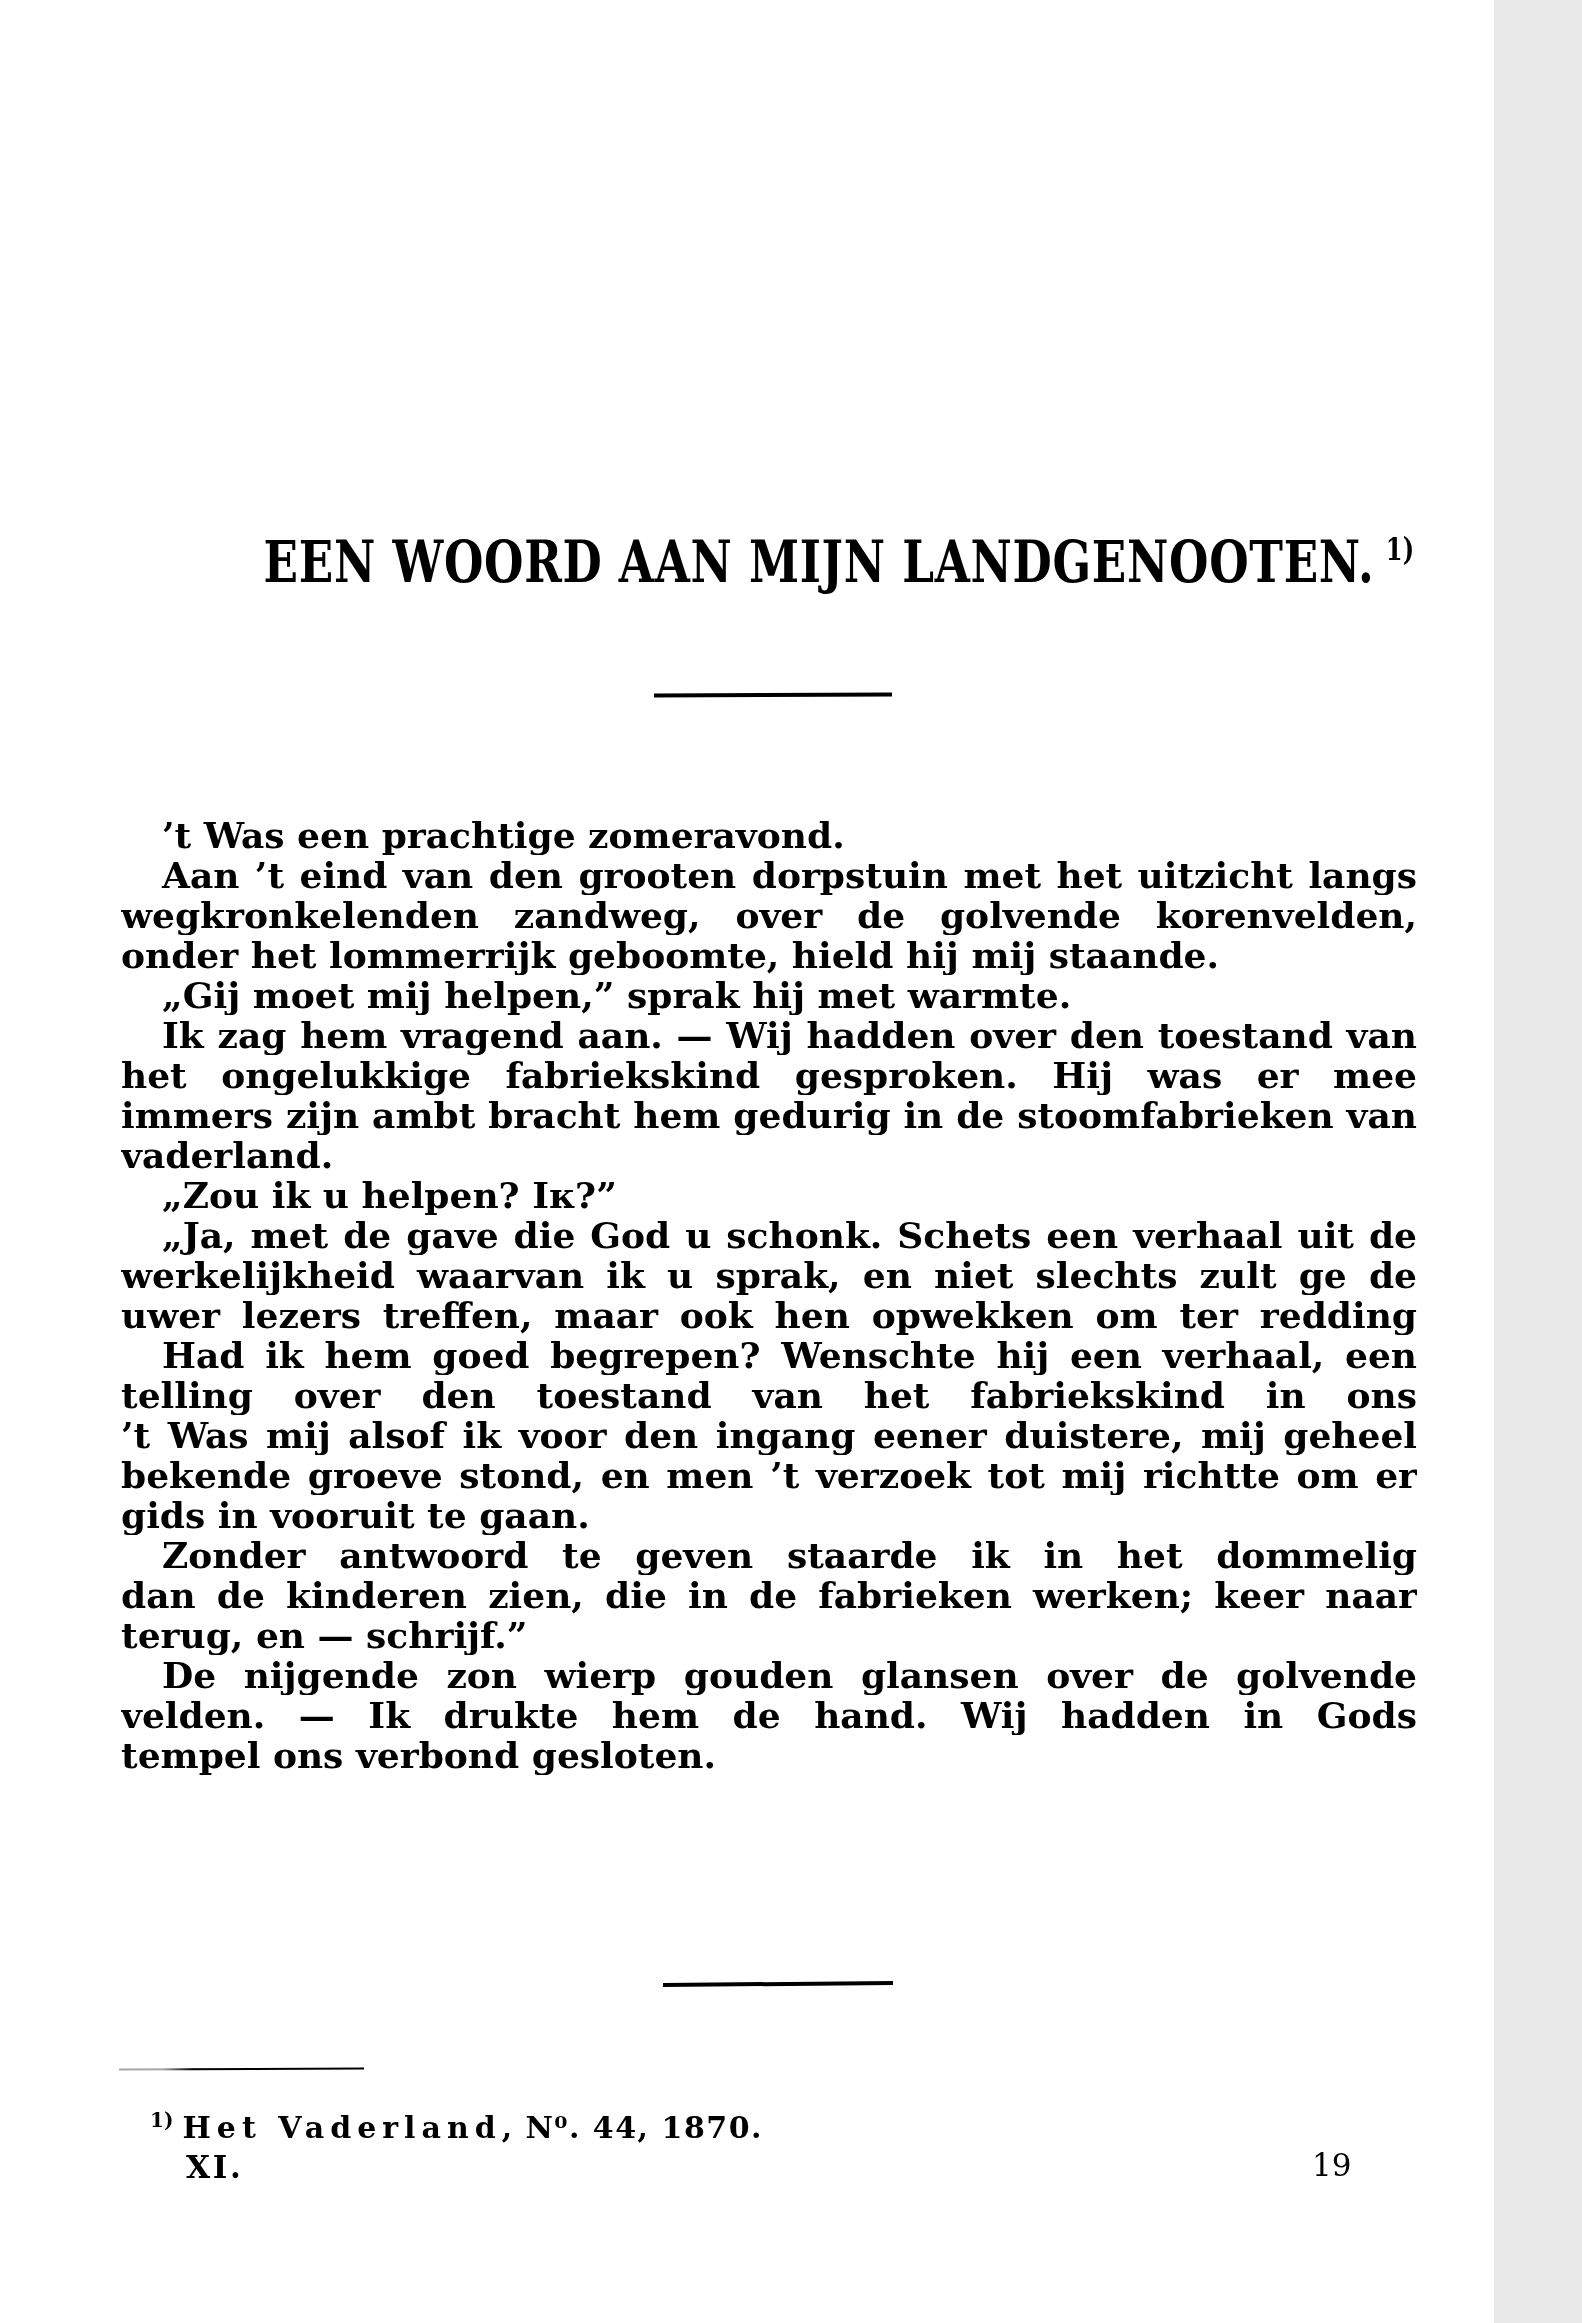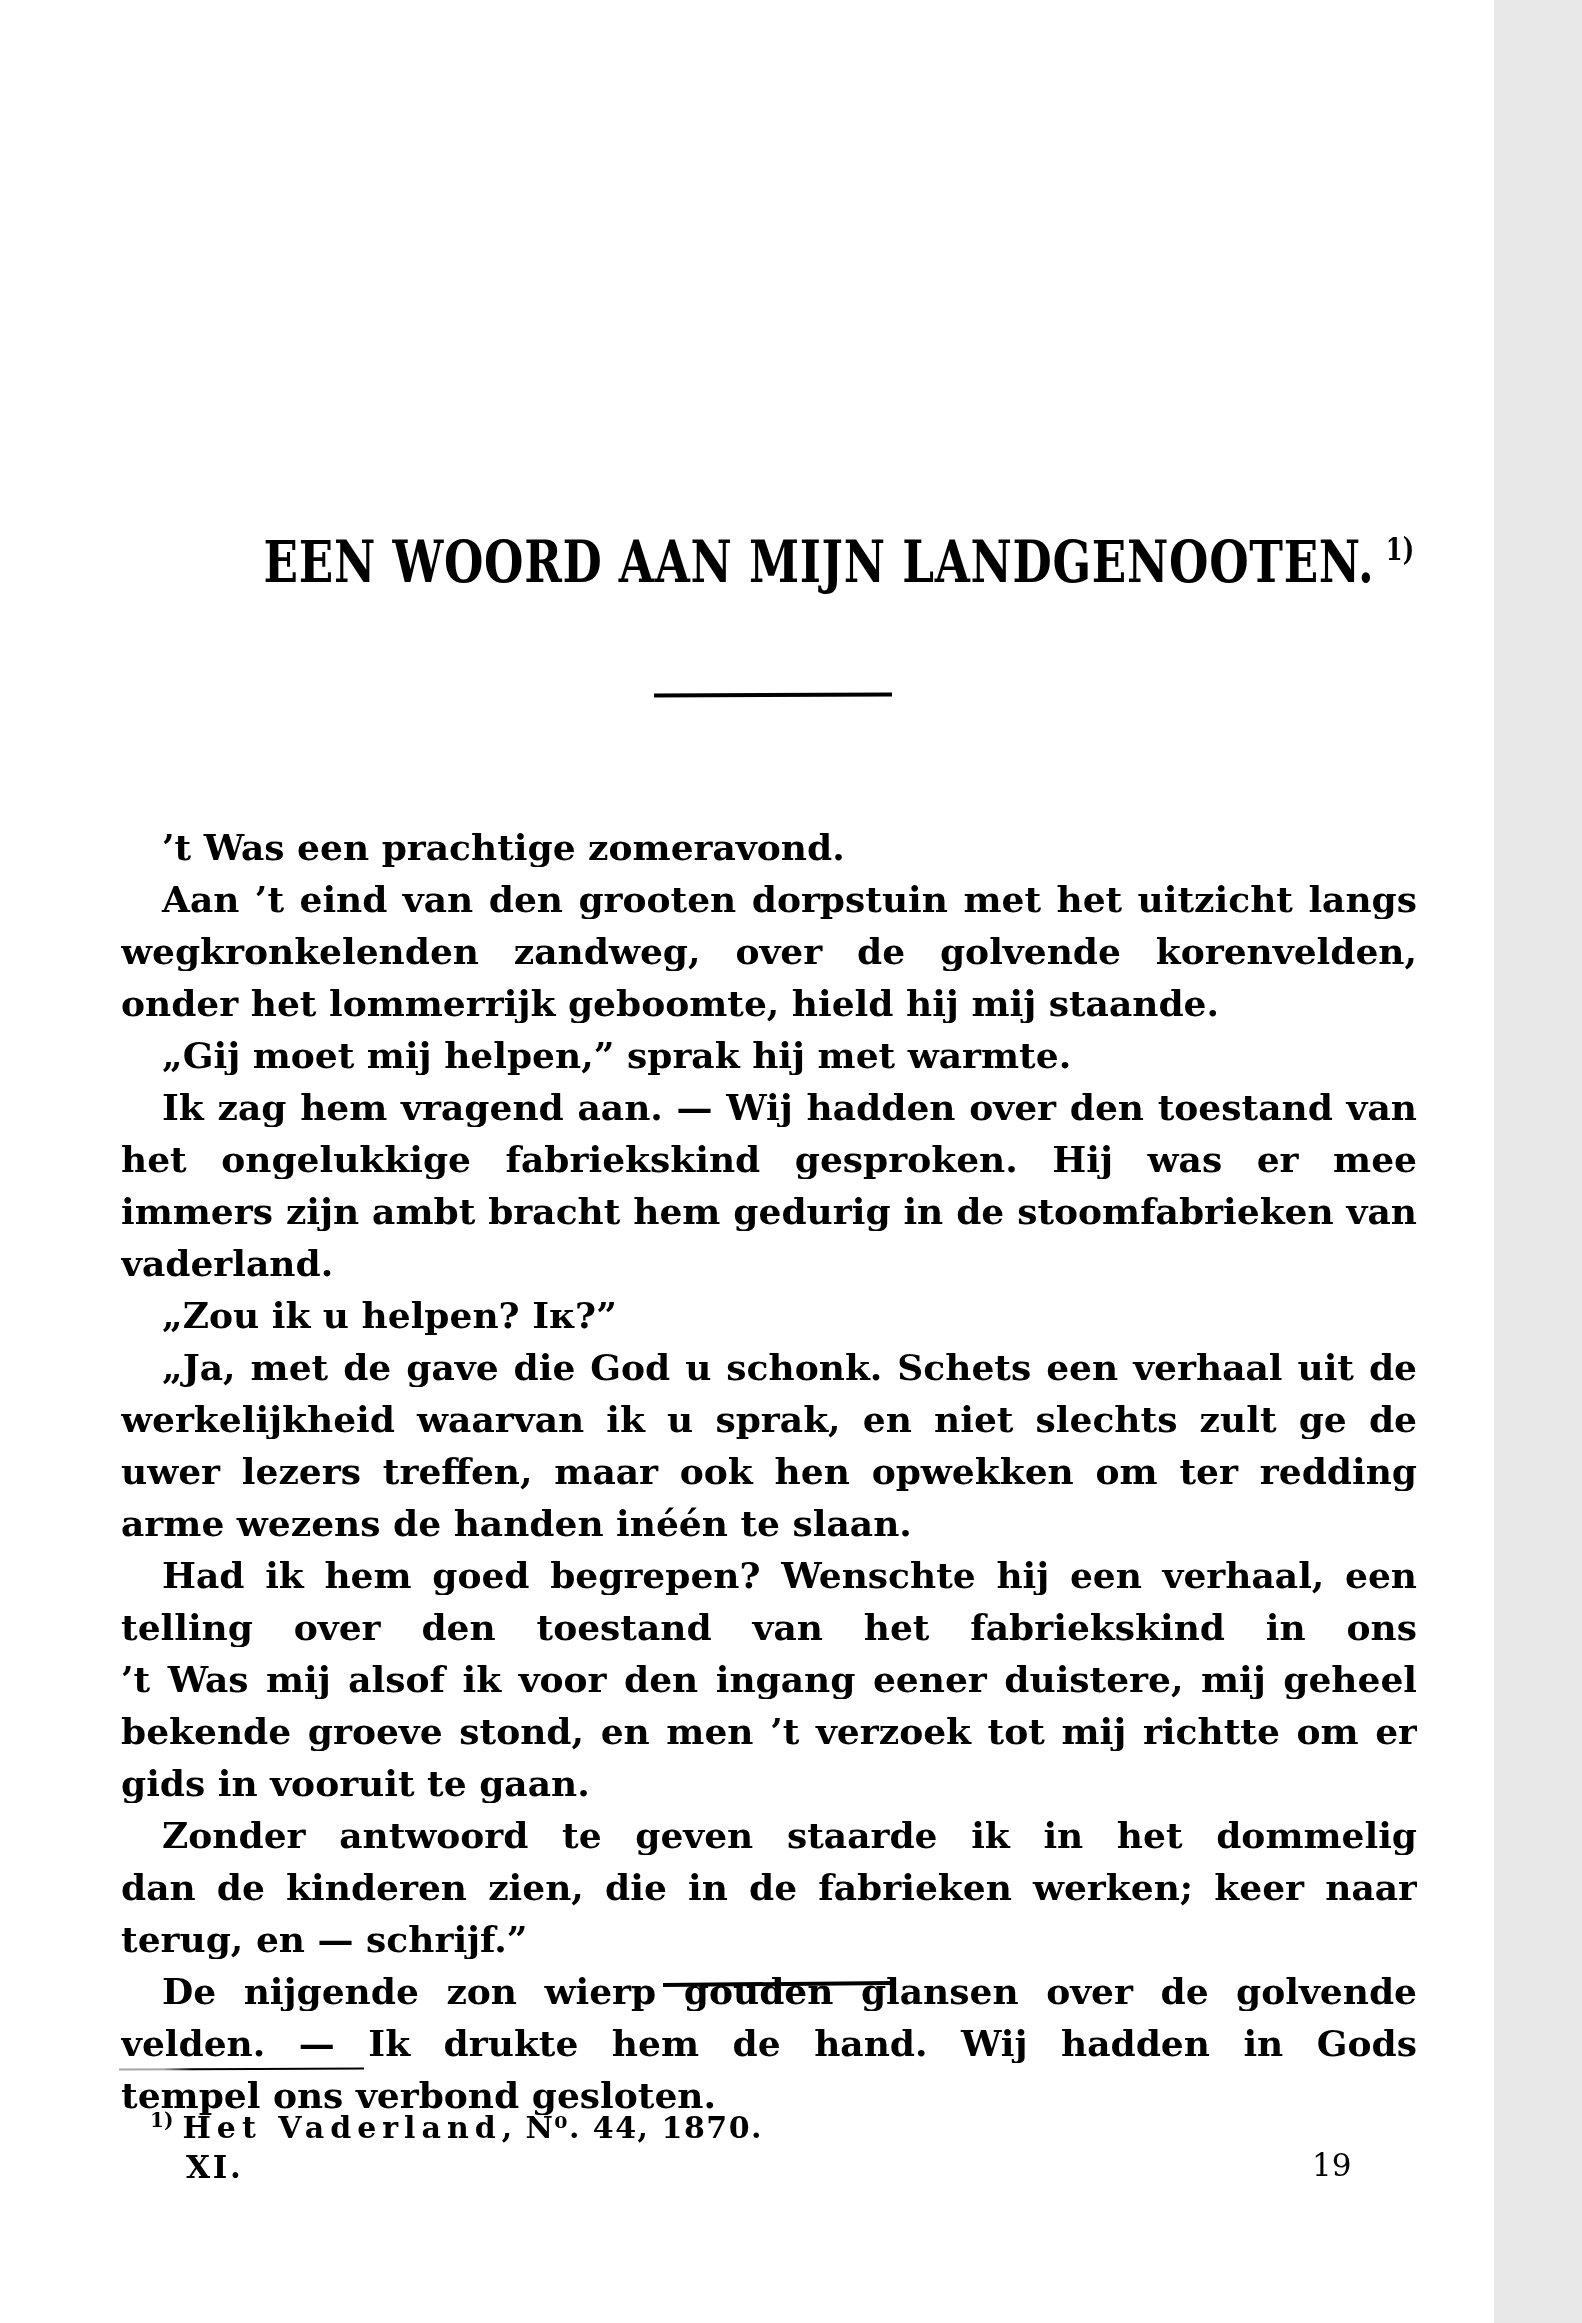--- a/index.html
+++ b/index.html
@@ -31,21 +31,21 @@
   .fn-rule{
     position:absolute;left:119px;top:2068px;width:245px;height:1.8px;
     background:linear-gradient(to right, rgba(0,0,0,.35) 0 18%, #000 30%, #000 100%);
     transform:rotate(-0.25deg);
   }
   
   .body-text{
     position:absolute;left:121px;top:815px;width:1296px;
     font-size:36px;line-height:40px;font-weight:bold;
   }
-  .ln{height:40px;overflow:hidden;margin-top:12px;}
+  .ln{height:40px;overflow:hidden;}
   .ln.j{text-align:justify;text-align-last:justify;}
   .ln.l{text-align:left;}
   .ln.in{text-indent:41px;}
   
   .footnote{
     position:absolute;left:150px;top:2102px;
     font-size:30px;line-height:37px;font-weight:bold;white-space:nowrap;
   }
   .footnote .fn-sup{font-size:20px;vertical-align:11px;margin-right:9.1px;}
   .footnote .fn-spaced{letter-spacing:0.2em;}
@@ -81,21 +81,20 @@
     <div class="ln l">onder het lommerrijk geboomte, hield hij mij staande.</div>
     <div class="ln in l">„Gij moet mij helpen,” sprak hij met warmte.</div>
     <div class="ln in j">Ik zag hem vragend aan. — Wij hadden over den toestand van</div>
     <div class="ln j">het ongelukkige fabriekskind gesproken. Hij was er mee bekend:</div>
     <div class="ln j">immers zijn ambt bracht hem gedurig in de stoomfabrieken van ons</div>
     <div class="ln l">vaderland.</div>
     <div class="ln in l">„Zou ik u helpen? Iᴋ?”</div>
     <div class="ln in j">„Ja, met de gave die God u schonk. Schets een verhaal uit de</div>
     <div class="ln j">werkelijkheid waarvan ik u sprak, en niet slechts zult ge de harten</div>
     <div class="ln j">uwer lezers treffen, maar ook hen opwekken om ter redding dier</div>
-    <div class="ln l">arme wezens de handen inéén te slaan.</div>
     <div class="ln in j">Had ik hem goed begrepen? Wenschte hij een verhaal, een ver-</div>
     <div class="ln j">telling over den toestand van het fabriekskind in ons vaderland!?</div>
     <div class="ln j">’t Was mij alsof ik voor den ingang eener duistere, mij geheel on-</div>
     <div class="ln j">bekende groeve stond, en men ’t verzoek tot mij richtte om er als</div>
     <div class="ln l">gids in vooruit te gaan.</div>
     <div class="ln in j">Zonder antwoord te geven staarde ik in het dommelig verschiet.</div>
     <div class="ln j">dan de kinderen zien, die in de fabrieken werken; keer naar huis</div>
     <div class="ln l">terug, en — schrijf.”</div>
     <div class="ln in j">De nijgende zon wierp gouden glansen over de golvende koren-</div>
     <div class="ln j">velden. — Ik drukte hem de hand. Wij hadden in Gods prachtigen</div>

